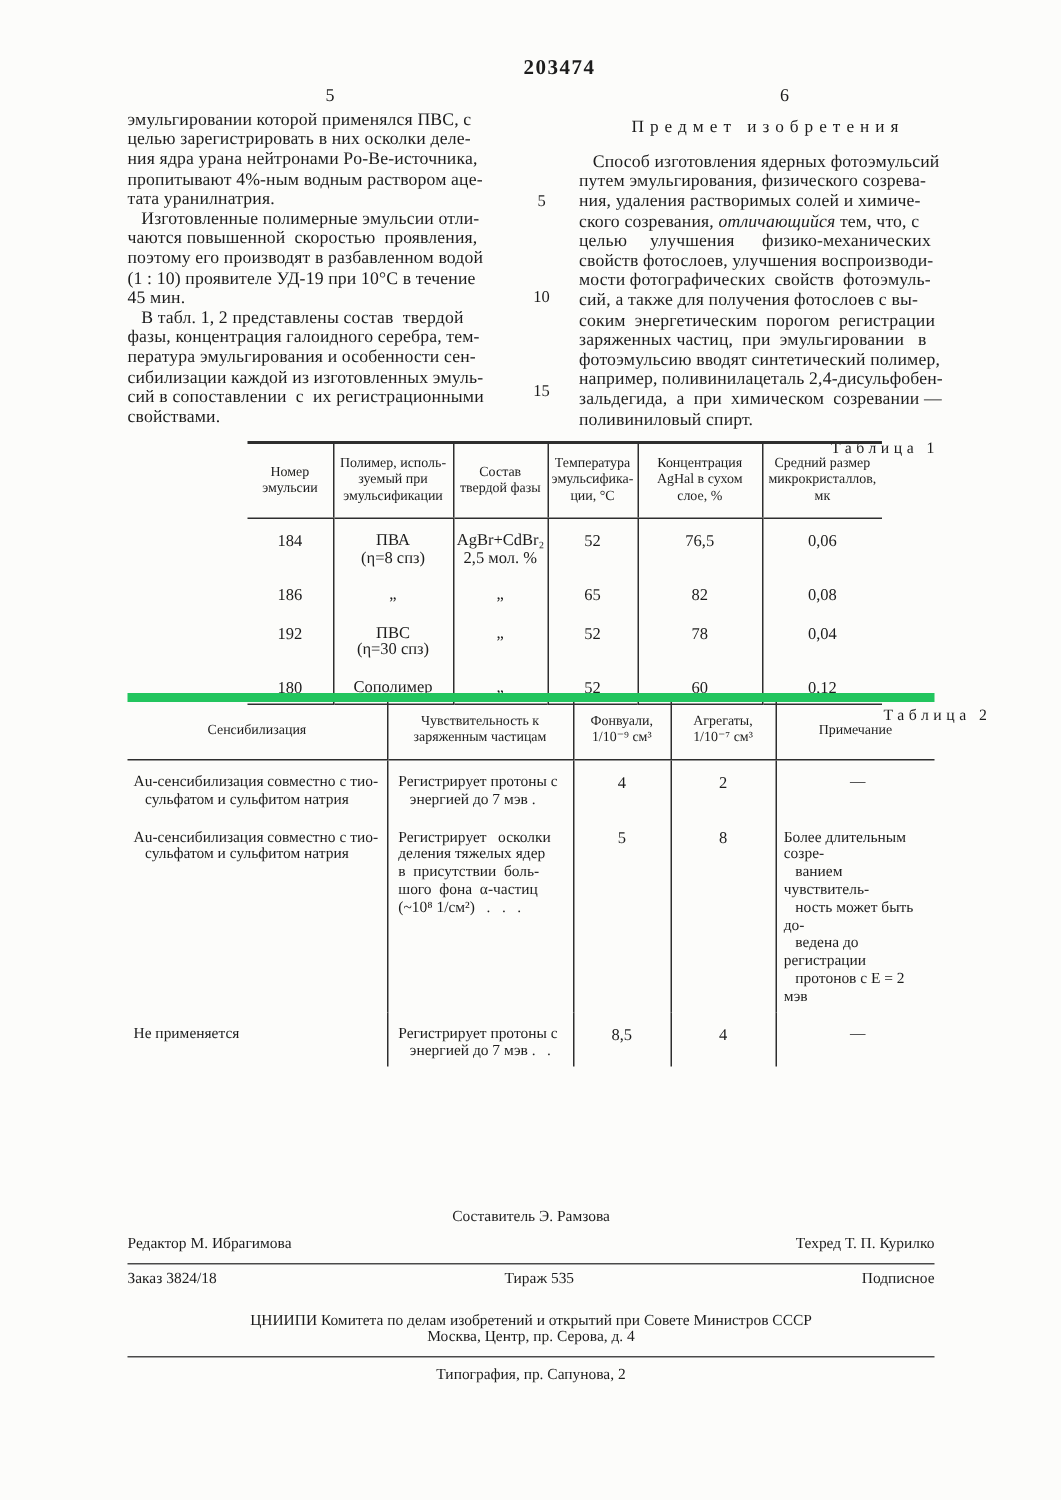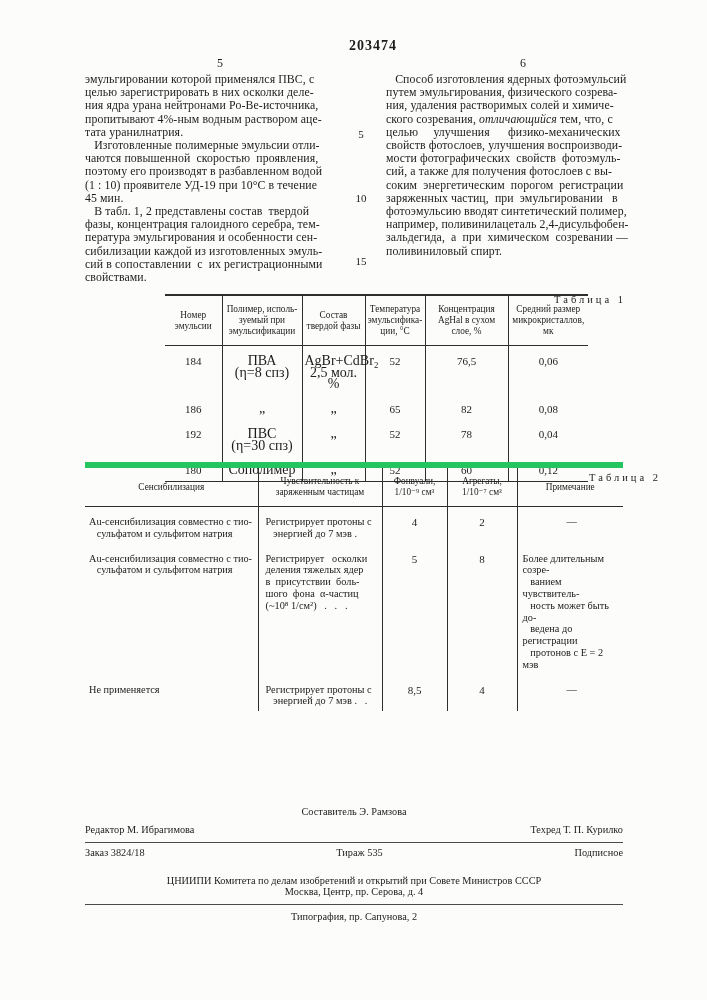--- a/index.html
+++ b/index.html
@@ -35,21 +35,21 @@
   .t1 { top:294px; left:165px; width:423px;
     border-top:2px solid #2e2e2e; border-bottom:1.5px solid #2e2e2e; }
   .t2 { top:462px; left:85px; width:538px; border-top:6px solid #22c55e; }
   th { font-weight:normal; font-size:9.3px; line-height:11px; text-align:center;
     vertical-align:middle; white-space:pre-line; padding:8px 1px;
     border-bottom:1.5px solid #2e2e2e; }
   td { font-size:11px; line-height:12.5px; vertical-align:top;
     padding:9px 2px 4px 2px; white-space:pre-wrap; }
   th + th, td + td { border-left:1px solid #2e2e2e; }
   .t1 td { text-align:center; }
-  .t1 td.small2 { font-size:14px; line-height:11.5px; }
+  .t1 td.small2 { font-size:11px; line-height:11.5px; }
   .t2 td.c0 { text-align:left; font-size:10.3px; line-height:11.8px; padding-left:4px; }
   .t2 td.c1 { text-align:left; font-size:10.3px; line-height:11.8px; padding-left:7px; }
   .t2 td.c2, .t2 td.c3 { text-align:center; }
   .t2 td.c4 { text-align:left; font-size:10.3px; line-height:11.8px; padding-left:5px; }
 
   .footer { position:absolute; top:806px; left:85px; width:538px; font-size:10.3px; }
   .f-compiler { text-align:center; margin-bottom:7px; }
   .f-names { display:flex; justify-content:space-between; align-items:flex-start; }
   .f-correctors { text-align:right; }
   .f-name { font-weight:normal; }
@@ -80,20 +80,21 @@
 (1 : 10) проявителе УД-19 при 10°С в течение
 45 мин.</p>
       <p class="body-text">   В табл. 1, 2 представлены состав  твердой
 фазы, концентрация галоидного серебра, тем-
 пература эмульгирования и особенности сен-
 сибилизации каждой из изготовленных эмуль-
 сий в сопоставлении  с  их регистрационными
 свойствами.</p>
     </div>
     <div class="col-right">
+      <div class="claims-heading">Предмет изобретения</div>
       <p class="body-text"><span>   Способ изготовления ядерных фотоэмульсий
 путем эмульгирования, физического созрева-
 ния, удаления растворимых солей и химиче-
 ского созревания, </span><span class="it">отличающийся</span><span> тем, что, с
 целью     улучшения      физико-механических
 свойств фотослоев, улучшения воспроизводи-
 мости фотографических  свойств  фотоэмуль-
 сий, а также для получения фотослоев с вы-
 соким  энергетическим  порогом  регистрации
 заряженных частиц,  при  эмульгировании   в

